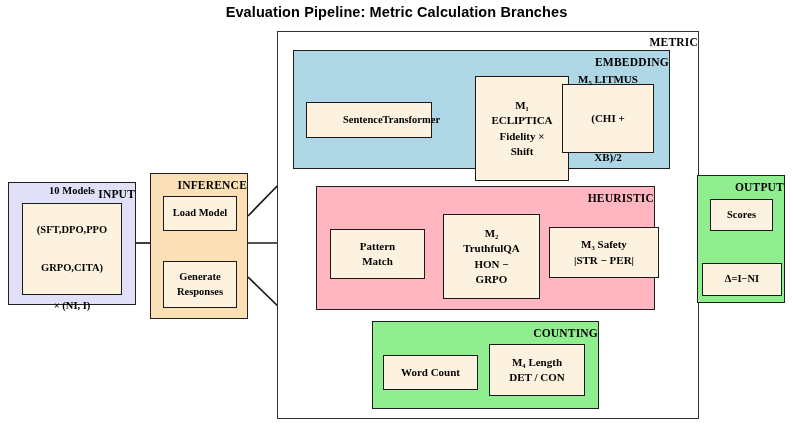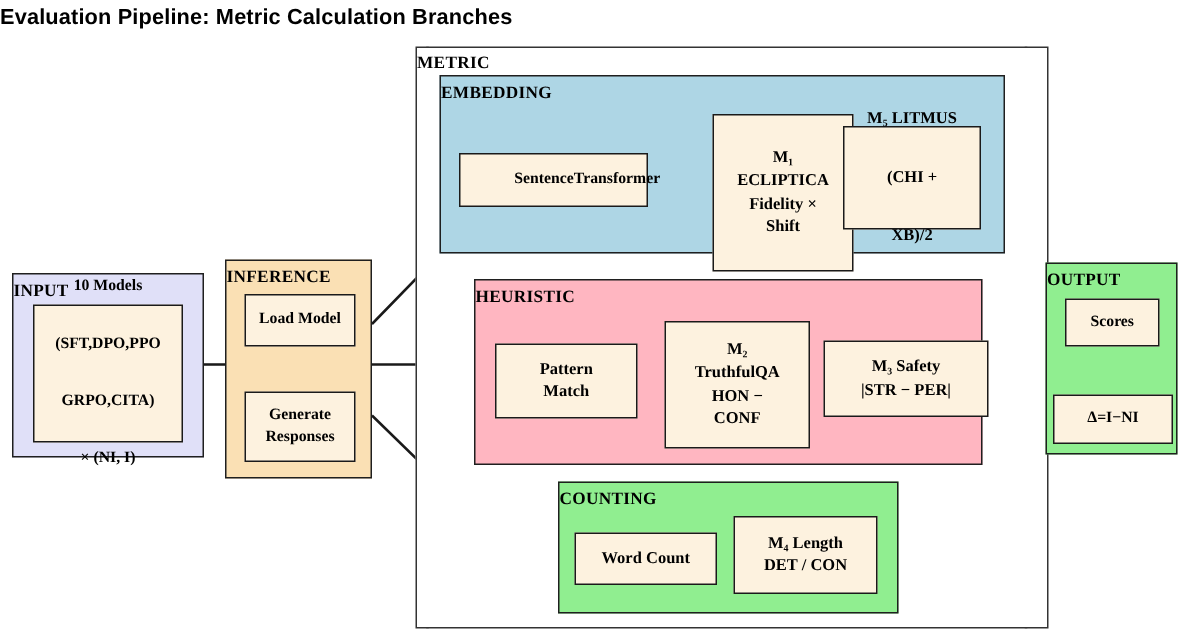--- a/index.html
+++ b/index.html
@@ -16,41 +16,42 @@
     width: 793px;
     height: 426px;
     background: #ffffff;
     overflow: hidden;
   }
   .title {
     position: absolute;
     left: 0;
     top: 4px;
     width: 793px;
+    text-align: center;
     font-family: "Liberation Sans", sans-serif;
     font-weight: bold;
     font-size: 14.5px;
     letter-spacing: 0.1px;
     color: #000000;
   }
   
   .box {
     position: absolute;
     box-sizing: border-box;
     border: 1.6px solid #222222;
     display: flex;
     flex-direction: column;
     align-items: center;
   }
   .grp-label {
     font-family: "Liberation Serif", serif;
     font-weight: bold;
     font-size: 11.5px;
     letter-spacing: 0.2px;
-    text-align: left;
+    text-align: right;
     width: 100%;
   }
   .leaf {
     position: absolute;
     box-sizing: border-box;
     background: #fdf2df;
     border: 1.6px solid #1a1a1a;
     display: flex;
     flex-direction: column;
     align-items: center;
@@ -197,21 +198,21 @@
     <div class="grp-label">HEURISTIC</div>
   </div>
   <div class="leaf" id="pattern-match">
     <span class="ln">Pattern</span>
     <span class="ln">Match</span>
   </div>
   <div class="leaf" id="m2-truthfulqa">
     <span class="ln">M₂</span>
     <span class="ln">TruthfulQA</span>
     <span class="ln">HON −</span>
-    <span class="ln">CONF</span>
+    <span class="ln">GRPO</span>
   </div>
   <div class="leaf" id="m3-safety">
     <span class="ln">M₃ Safety</span>
     <span class="ln">|STR − PER|</span>
   </div>
 
   <div class="box" id="counting-branch">
     <div class="grp-label">COUNTING</div>
   </div>
   <div class="leaf" id="word-count">

